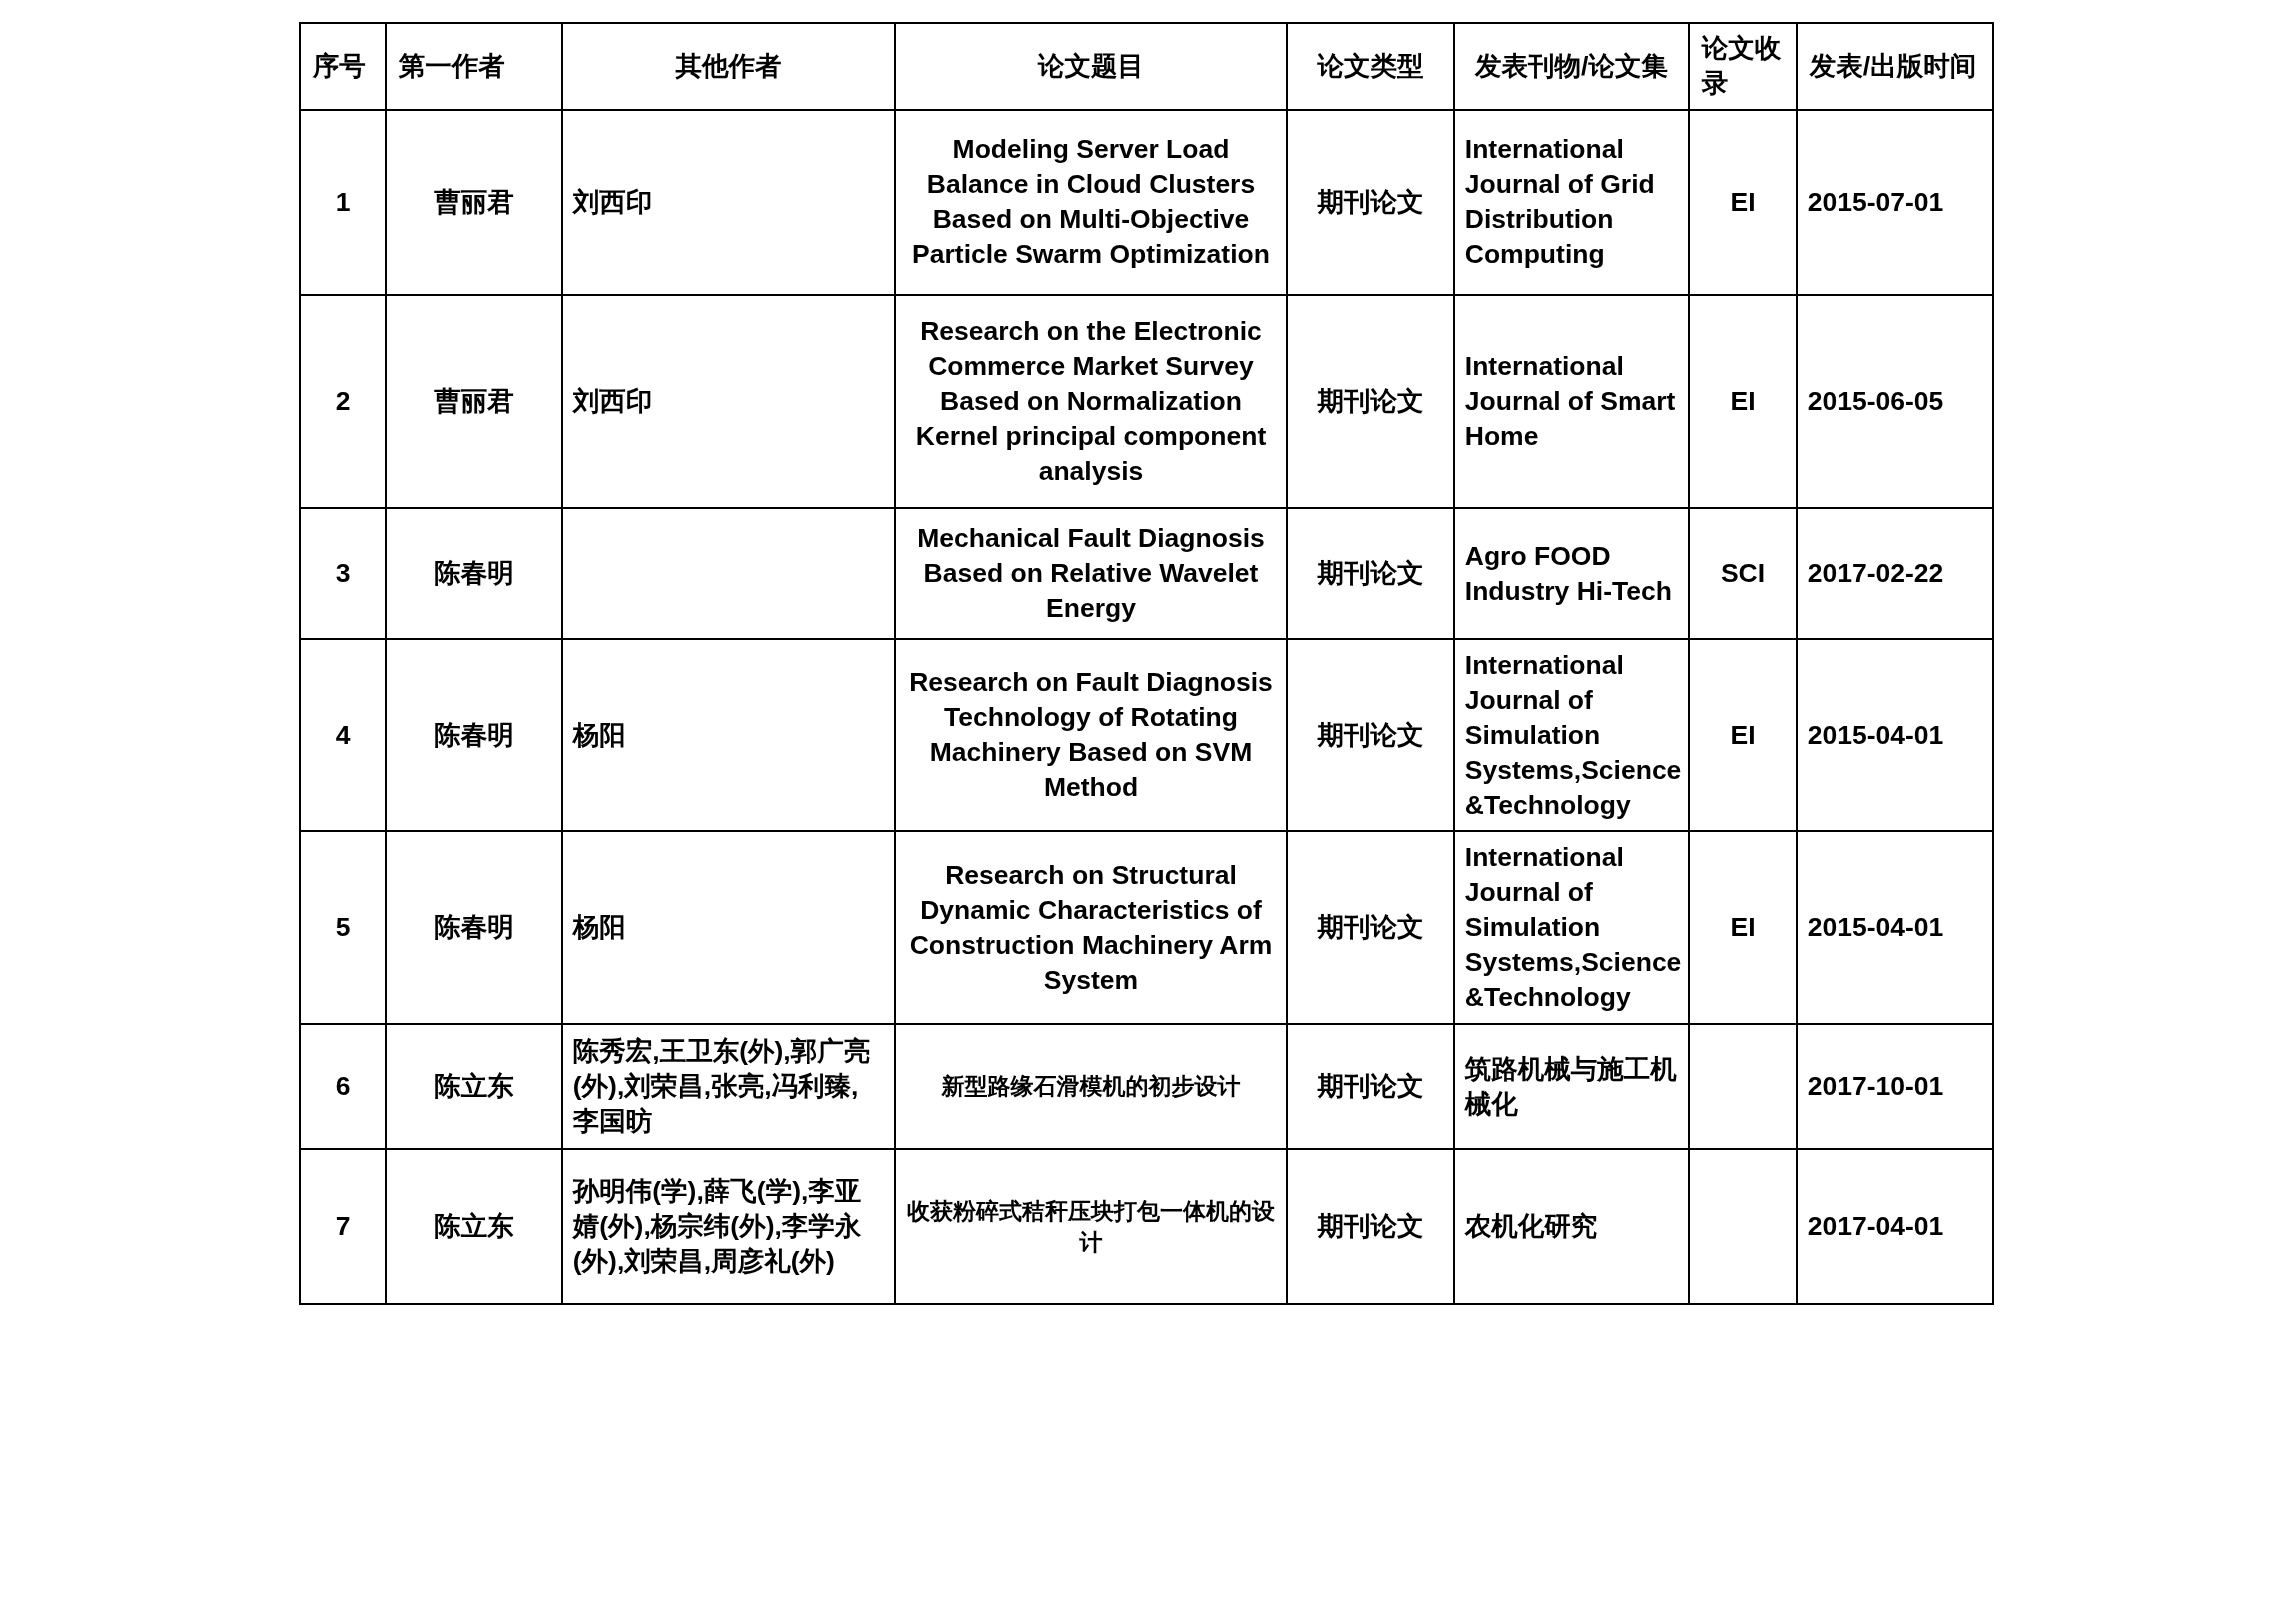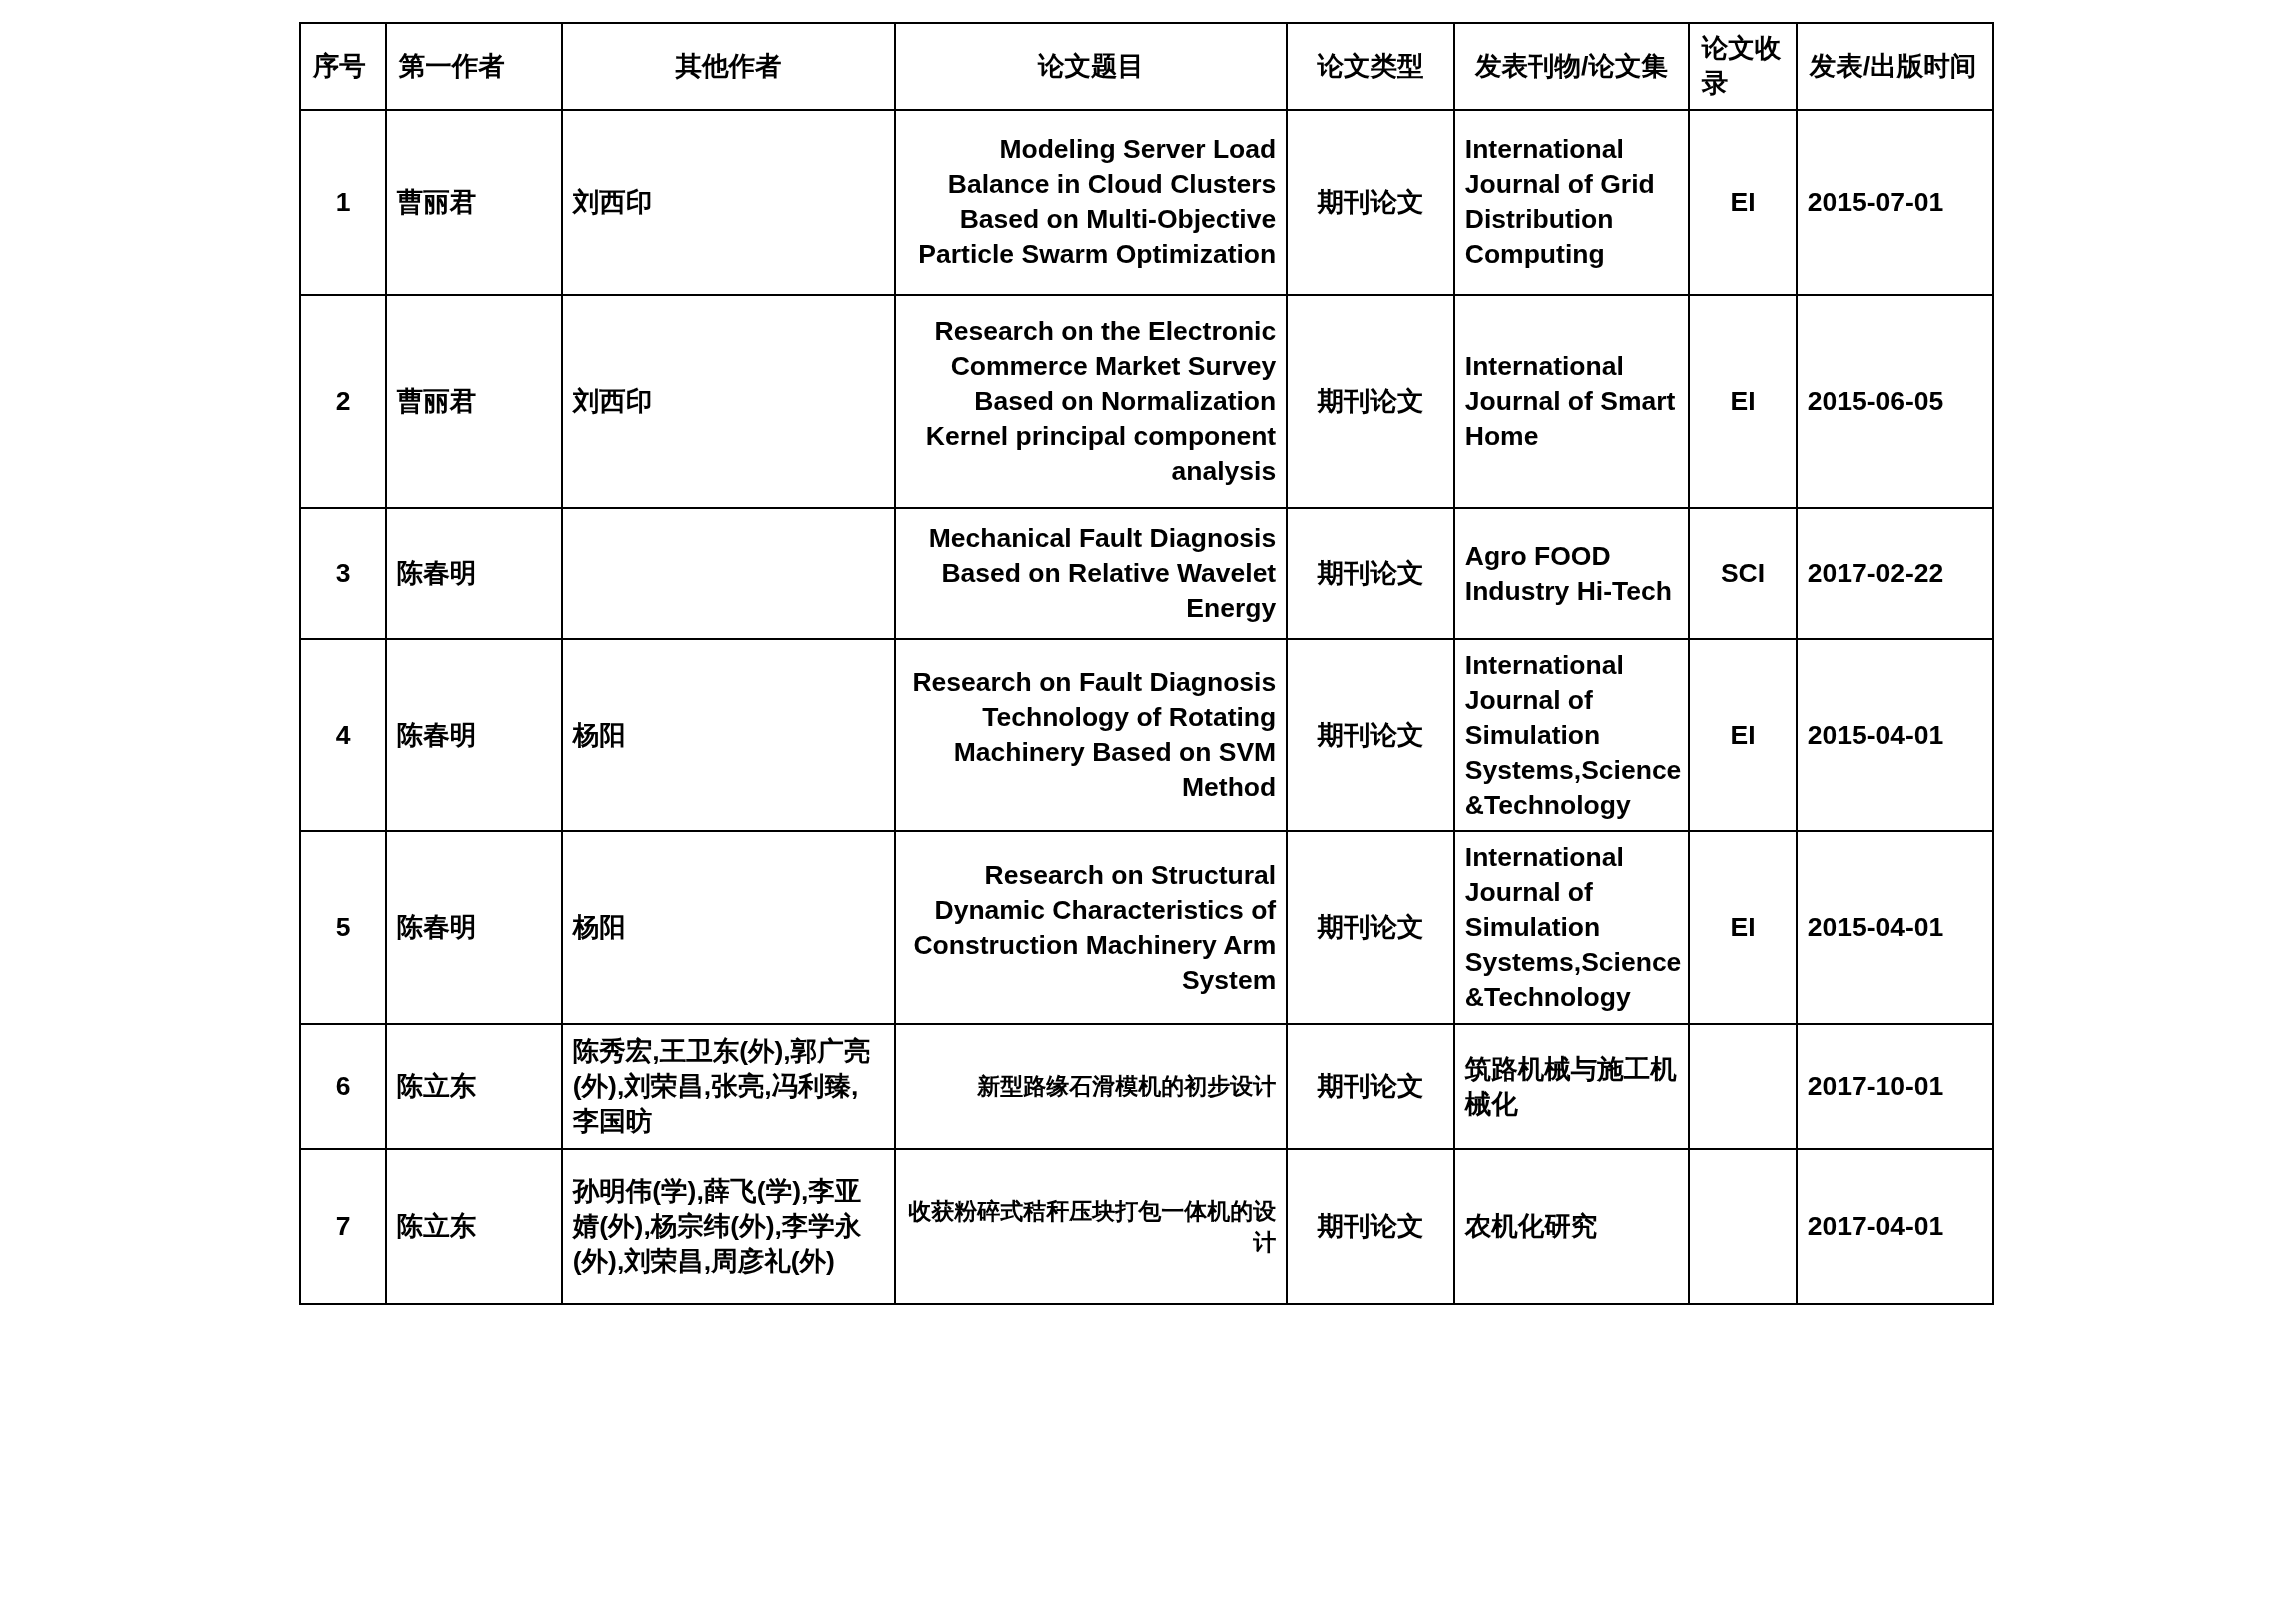--- a/index.html
+++ b/index.html
@@ -53,32 +53,32 @@
   }
   thead td.left-head {
     text-align: left;
     padding-left: 11.8px;
   }
   td.idx {
     text-align: center;
     font-size: 27.4px;
   }
   td.first-author {
-    text-align: left;
+    text-align: center;
     padding-left: 15.7px;
     font-size: 27.4px;
   }
   td.others {
     font-size: 25.5px;
     line-height: 1.30;
     padding-left: 5.9px;
     padding-right: 5.9px;
   }
   td.title {
-    text-align: right;
+    text-align: center;
     font-size: 27.4px;
     line-height: 1.33;
     padding-left: 11.8px;
   }
   td.title.cjk {
     font-size: 23px;
     line-height: 1.34;
   }
   td.type {
     text-align: center;

